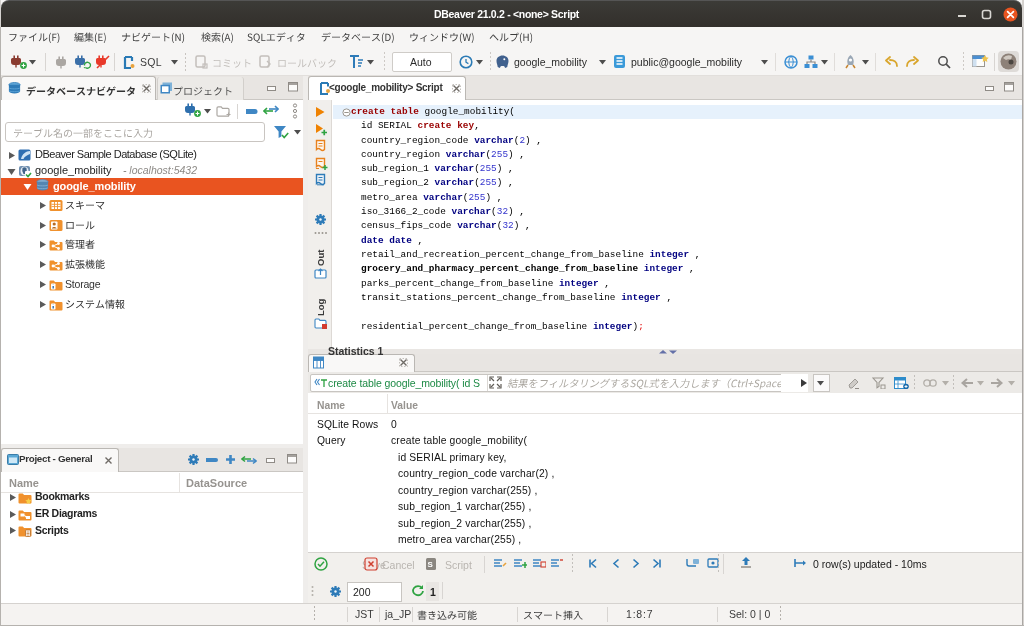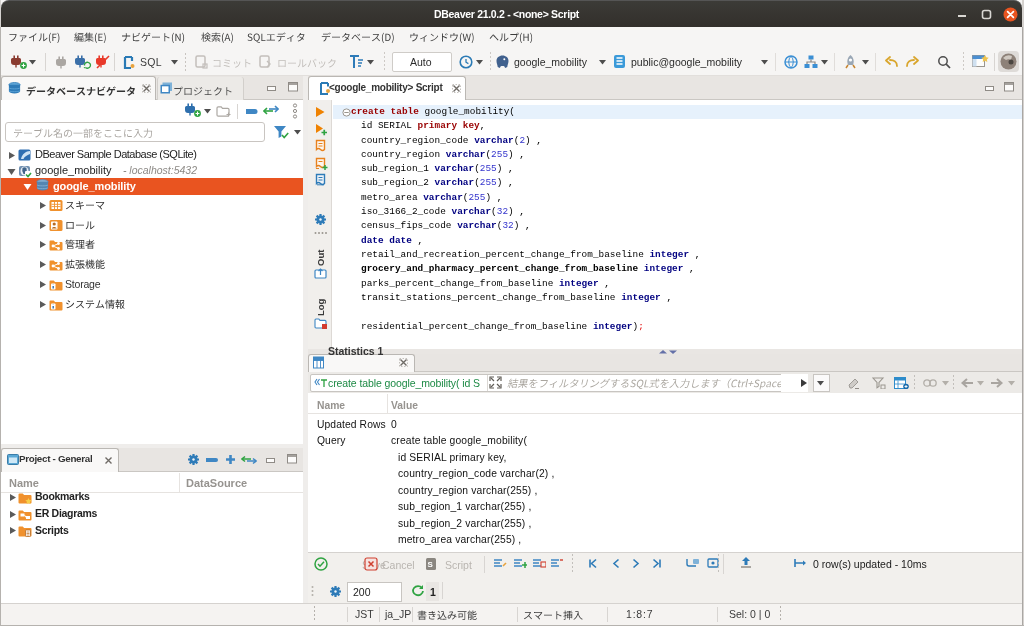--- a/index.html
+++ b/index.html
@@ -478,21 +478,21 @@
     <svg style="position:absolute;left:313px;top:317px;" width="13" height="12" viewBox="0 0 13 12">
       <path d="M1 3 a1 1 0 0 1 1-1 h2.8 l1.2 1.4 h5 a1 1 0 0 1 1 1 v5.6 a1 1 0 0 1 -1 1 h-9 a1 1 0 0 1 -1-1z" fill="#fff" stroke="#3f87c4" stroke-width="1.1"></path>
       <rect x="8" y="7" width="5" height="5" fill="#d23b2e"></rect>
     </svg>
     <div style="position:absolute;left:332px;top:104.5px;width:689px;height:14.4px;background:#e6f1fc"></div>
     <svg style="position:absolute;left:341px;top:108px;" width="9" height="9" viewBox="0 0 9 9">
       <circle cx="4.5" cy="4.5" r="3.6" fill="#fff" stroke="#9a968f"></circle>
       <path d="M2.3 4.5h4.4" stroke="#9a968f" stroke-width="1"></path>
     </svg>
     <div style="position:absolute;left:350px;top:105.8px;font:9.4px 'Liberation Mono',monospace;white-space:pre;letter-spacing:0.03px"><span style="color:#990000;font-weight:bold">create table</span><span style="color:#000;font-weight:normal"> google_mobility(</span></div>
-    <div style="position:absolute;left:360px;top:120.1px;font:9.4px 'Liberation Mono',monospace;white-space:pre;letter-spacing:0.03px"><span style="color:#000;font-weight:normal">id SERIAL </span><span style="color:#990000;font-weight:bold">primary key</span><span style="color:#000;font-weight:normal">,</span></div>
+    <div style="position:absolute;left:360px;top:120.1px;font:9.4px 'Liberation Mono',monospace;white-space:pre;letter-spacing:0.03px"><span style="color:#000;font-weight:normal">id SERIAL </span><span style="color:#990000;font-weight:bold">create key</span><span style="color:#000;font-weight:normal">,</span></div>
     <div style="position:absolute;left:360px;top:134.5px;font:9.4px 'Liberation Mono',monospace;white-space:pre;letter-spacing:0.03px"><span style="color:#000;font-weight:normal">country_region_code </span><span style="color:#000080;font-weight:bold">varchar</span><span style="color:#000;font-weight:normal">(</span><span style="color:#3333cc;font-weight:normal">2</span><span style="color:#000;font-weight:normal">) ,</span></div>
     <div style="position:absolute;left:360px;top:148.8px;font:9.4px 'Liberation Mono',monospace;white-space:pre;letter-spacing:0.03px"><span style="color:#000;font-weight:normal">country_region </span><span style="color:#000080;font-weight:bold">varchar</span><span style="color:#000;font-weight:normal">(</span><span style="color:#3333cc;font-weight:normal">255</span><span style="color:#000;font-weight:normal">) ,</span></div>
     <div style="position:absolute;left:360px;top:163.1px;font:9.4px 'Liberation Mono',monospace;white-space:pre;letter-spacing:0.03px"><span style="color:#000;font-weight:normal">sub_region_1 </span><span style="color:#000080;font-weight:bold">varchar</span><span style="color:#000;font-weight:normal">(</span><span style="color:#3333cc;font-weight:normal">255</span><span style="color:#000;font-weight:normal">) ,</span></div>
     <div style="position:absolute;left:360px;top:177.4px;font:9.4px 'Liberation Mono',monospace;white-space:pre;letter-spacing:0.03px"><span style="color:#000;font-weight:normal">sub_region_2 </span><span style="color:#000080;font-weight:bold">varchar</span><span style="color:#000;font-weight:normal">(</span><span style="color:#3333cc;font-weight:normal">255</span><span style="color:#000;font-weight:normal">) ,</span></div>
     <div style="position:absolute;left:360px;top:191.8px;font:9.4px 'Liberation Mono',monospace;white-space:pre;letter-spacing:0.03px"><span style="color:#000;font-weight:normal">metro_area </span><span style="color:#000080;font-weight:bold">varchar</span><span style="color:#000;font-weight:normal">(</span><span style="color:#3333cc;font-weight:normal">255</span><span style="color:#000;font-weight:normal">) ,</span></div>
     <div style="position:absolute;left:360px;top:206.1px;font:9.4px 'Liberation Mono',monospace;white-space:pre;letter-spacing:0.03px"><span style="color:#000;font-weight:normal">iso_3166_2_code </span><span style="color:#000080;font-weight:bold">varchar</span><span style="color:#000;font-weight:normal">(</span><span style="color:#3333cc;font-weight:normal">32</span><span style="color:#000;font-weight:normal">) ,</span></div>
     <div style="position:absolute;left:360px;top:220.4px;font:9.4px 'Liberation Mono',monospace;white-space:pre;letter-spacing:0.03px"><span style="color:#000;font-weight:normal">census_fips_code </span><span style="color:#000080;font-weight:bold">varchar</span><span style="color:#000;font-weight:normal">(</span><span style="color:#3333cc;font-weight:normal">32</span><span style="color:#000;font-weight:normal">) ,</span></div>
     <div style="position:absolute;left:360px;top:234.8px;font:9.4px 'Liberation Mono',monospace;white-space:pre;letter-spacing:0.03px"><span style="color:#000080;font-weight:bold">date date</span><span style="color:#000;font-weight:normal"> ,</span></div>
     <div style="position:absolute;left:360px;top:249.1px;font:9.4px 'Liberation Mono',monospace;white-space:pre;letter-spacing:0.03px"><span style="color:#000;font-weight:normal">retail_and_recreation_percent_change_from_baseline </span><span style="color:#000080;font-weight:bold">integer</span><span style="color:#000;font-weight:normal"> ,</span></div>
     <div style="position:absolute;left:360px;top:263.4px;font:9.4px 'Liberation Mono',monospace;white-space:pre;letter-spacing:0.03px"><span style="color:#000;font-weight:bold">grocery_and_pharmacy_percent_change_from_baseline </span><span style="color:#000080;font-weight:bold">integer</span><span style="color:#000;font-weight:normal"> ,</span></div>
@@ -574,21 +574,21 @@
       <path d="M1 5 H11 M7 1 L11.5 5 L7 9" stroke="#a9a5a0" stroke-width="2" fill="none"></path>
     </svg>
     <svg style="position:absolute;left:1007px;top:381px;" width="8" height="5" viewBox="0 0 8 5">
       <path d="M0 0 h7 l-3.5 4.5 z" fill="#b3afa9"></path>
     </svg>
     <div style="position:absolute;left:307px;top:393px;width:714px;height:159px;background:#fff"></div>
     <div style="position:absolute;left:316px;top:400px;font:bold 10.3px 'Liberation Sans',sans-serif;color:#96938f;white-space:pre;">Name</div>
     <div style="position:absolute;left:390px;top:400px;font:bold 10.3px 'Liberation Sans',sans-serif;color:#96938f;white-space:pre;">Value</div>
     <div style="position:absolute;left:386px;top:394px;width:1px;height:19px;background:#e6e3e0"></div>
     <div style="position:absolute;left:307px;top:412.5px;width:714px;height:1px;background:#e6e3e0"></div>
-    <div style="position:absolute;left:316px;top:419px;font:normal 10.3px 'Liberation Sans',sans-serif;color:#111;white-space:pre;letter-spacing:0.1px">Updated Rows</div>
+    <div style="position:absolute;left:316px;top:419px;font:normal 10.3px 'Liberation Sans',sans-serif;color:#111;white-space:pre;letter-spacing:0.1px">SQLite Rows</div>
     <div style="position:absolute;left:390px;top:419px;font:normal 10.3px 'Liberation Sans',sans-serif;color:#111;white-space:pre;">0</div>
     <div style="position:absolute;left:316px;top:435px;font:normal 10.3px 'Liberation Sans',sans-serif;color:#111;white-space:pre;letter-spacing:0.1px">Query</div>
     <div style="position:absolute;left:390px;top:435.0px;font:normal 10.3px 'Liberation Sans',sans-serif;color:#111;white-space:pre;letter-spacing:0.15px">create table google_mobility(</div>
     <div style="position:absolute;left:397px;top:451.5px;font:normal 10.3px 'Liberation Sans',sans-serif;color:#111;white-space:pre;letter-spacing:0.15px">id SERIAL primary key,</div>
     <div style="position:absolute;left:397px;top:468.0px;font:normal 10.3px 'Liberation Sans',sans-serif;color:#111;white-space:pre;letter-spacing:0.15px">country_region_code varchar(2) ,</div>
     <div style="position:absolute;left:397px;top:484.5px;font:normal 10.3px 'Liberation Sans',sans-serif;color:#111;white-space:pre;letter-spacing:0.15px">country_region varchar(255) ,</div>
     <div style="position:absolute;left:397px;top:501.0px;font:normal 10.3px 'Liberation Sans',sans-serif;color:#111;white-space:pre;letter-spacing:0.15px">sub_region_1 varchar(255) ,</div>
     <div style="position:absolute;left:397px;top:517.5px;font:normal 10.3px 'Liberation Sans',sans-serif;color:#111;white-space:pre;letter-spacing:0.15px">sub_region_2 varchar(255) ,</div>
     <div style="position:absolute;left:397px;top:534.0px;font:normal 10.3px 'Liberation Sans',sans-serif;color:#111;white-space:pre;letter-spacing:0.15px">metro_area varchar(255) ,</div>
     <div style="position:absolute;left:397px;top:550.5px;font:normal 10.3px 'Liberation Sans',sans-serif;color:#111;white-space:pre;letter-spacing:0.15px">iso_3166_2_code varchar(32) ,</div>

